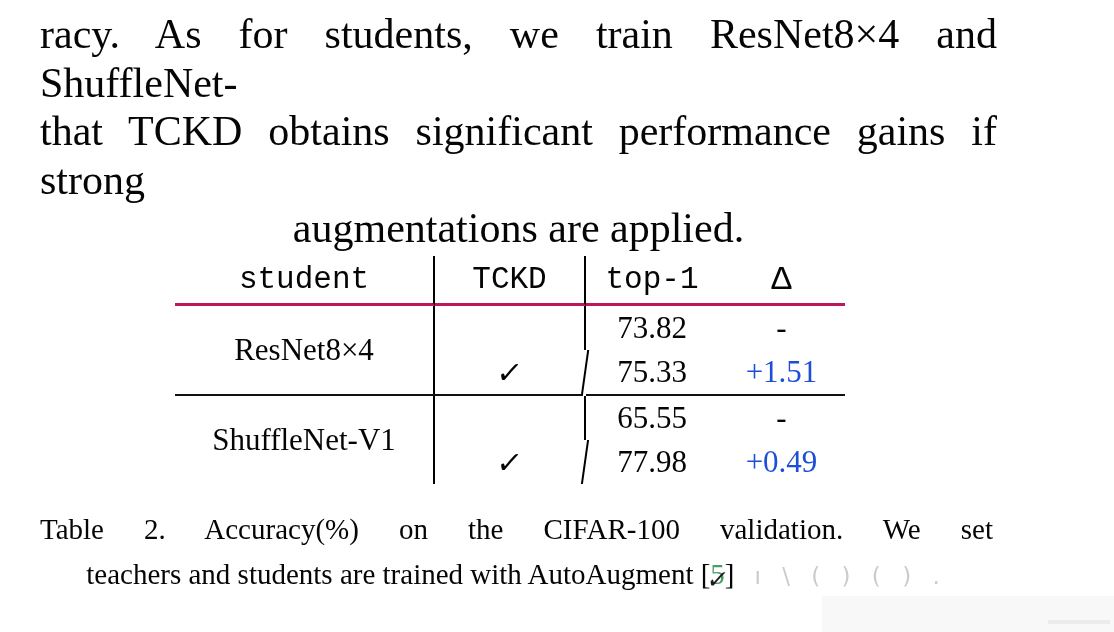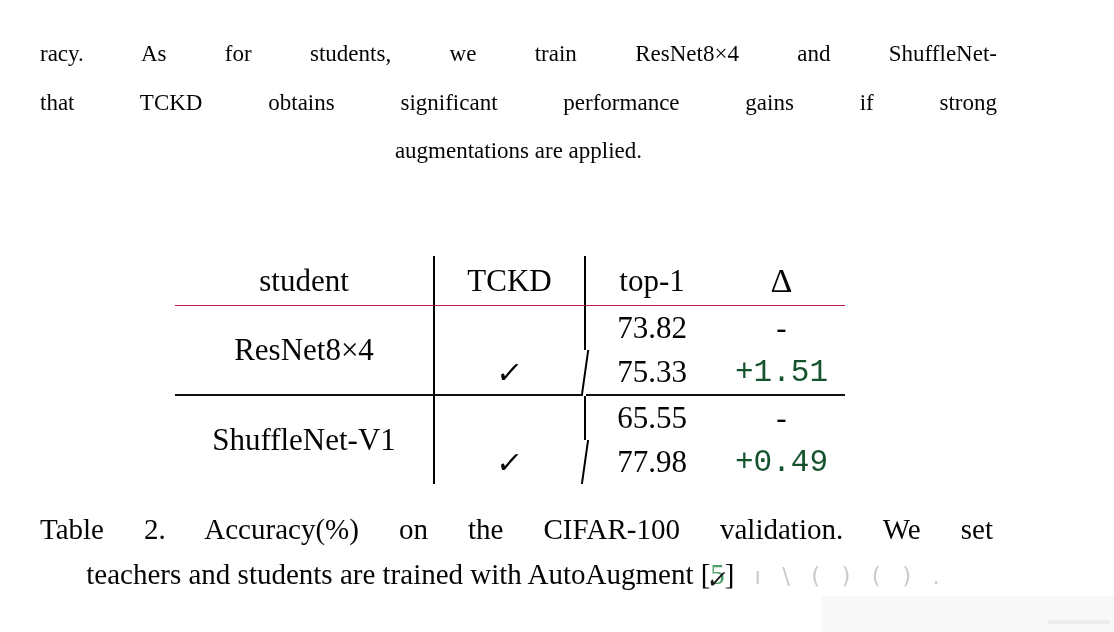--- a/index.html
+++ b/index.html
@@ -10,23 +10,23 @@
     background: #ffffff;
     overflow: hidden;
     font-family: "Liberation Serif", "DejaVu Serif", serif;
     color: #050505;
   }
 
   
   .para {
     position: absolute;
     left: 40px;
-    top: 30px;
+    top: 10px;
     width: 957px;
-    font-size: 23px;
+    font-size: 42px;
     line-height: 48.5px;
     z-index: 2;
   }
   .jline { text-align: justify; text-align-last: justify; }
   .lline { text-align: center; }
   .ref-red { color: #e8362a; }
 
   
   .tablewrap {
     position: absolute;
@@ -48,31 +48,31 @@
     box-sizing: border-box;
     text-align: center;
     vertical-align: middle;
     font-weight: normal;
   }
   .col-student { width: 260px; }
   .col-tckd   { width: 151px; }
   .col-top1   { width: 132px; }
   .col-delta  { width: 127px; }
   .vline { border-right: 2px solid #000; }
-  tr.head th { height: 50px; border-bottom: 1px solid #be185d; }
+  tr.head th { height: 50px; border-bottom: 3px solid #be185d; font-family: Liberation Mono, monospace; }
   td.h44 { height: 44px; }
   td.h46 { height: 46px; }
   .group-end { border-bottom: 2px solid #111; }
   .delta-head { font-size: 34px; }
   .check {
     font-family: "DejaVu Sans", sans-serif;
     font-size: 30px;
     transform: skewX(-8deg);
   }
-  .green { color: #14532d; font-family: Liberation Mono, monospace; }
+  .green { color: #1d4ed8; }
 
   
   .caption {
     position: absolute;
     left: 40px;
     top: 507px;
     width: 953px;
     font-size: 29px;
     line-height: 44.8px;
     z-index: 2;

